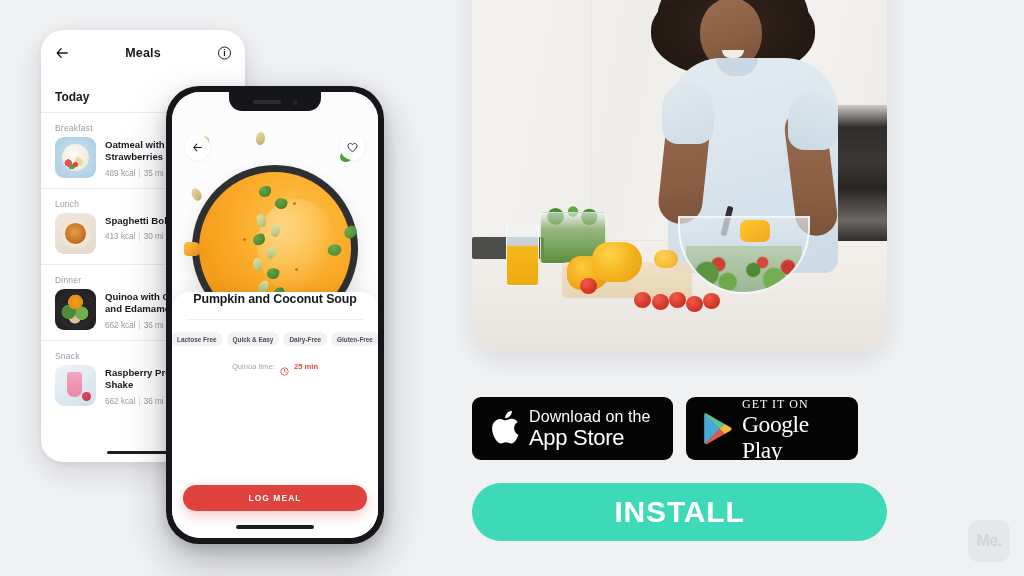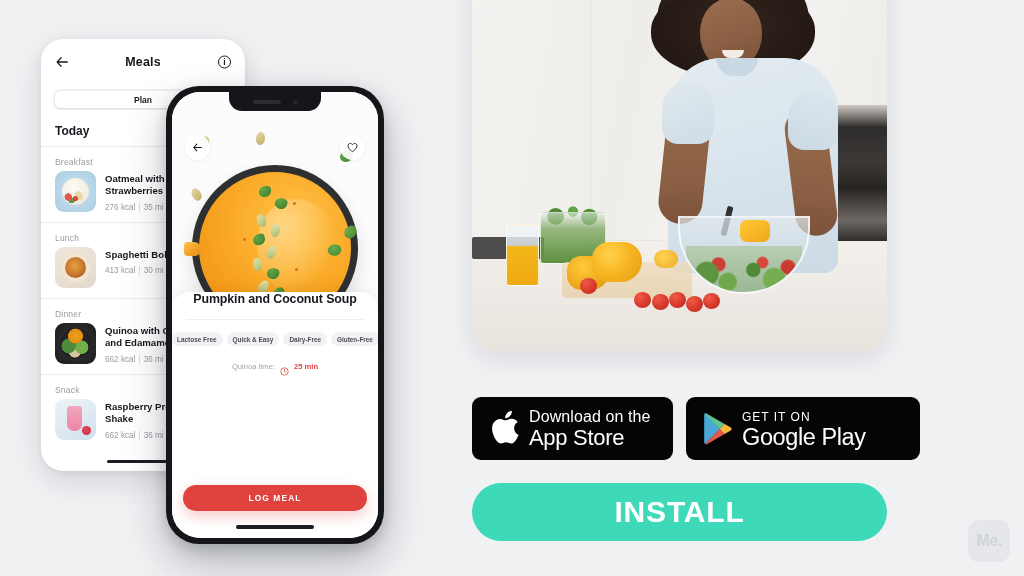--- a/index.html
+++ b/index.html
@@ -6,21 +6,21 @@
   html, body {
     width: 1024px; height: 576px;
     overflow: hidden;
     background: #f0f1f3;
     font-family: "Liberation Sans", sans-serif;
   }
   .stage { position: relative; width: 1024px; height: 576px; background: #f0f1f3; }
 
   
   .back-phone {
-    position: absolute; left: 41px; top: 39px;
+    position: absolute; left: 41px; top: 30px;
     width: 204px; height: 432px;
     background: #ffffff;
     border-radius: 22px;
     box-shadow: 0 10px 30px rgba(20,25,40,.13), 0 2px 7px rgba(20,25,40,.07);
     overflow: hidden;
   }
   .bp-header {
     height: 46px; position: relative;
     display: flex; align-items: center; justify-content: center;
   }
@@ -248,21 +248,21 @@
                 radial-gradient(circle at 78% 62%, #55923a 0%, #55923a 16%, transparent 18%); }
   .tomato { position: absolute; width: 17px; height: 16px; border-radius: 50%;
     background: radial-gradient(circle at 36% 30%, #ef5b47 0%, #d8392c 55%, #ad2a20 100%); }
 
   .badges { position: absolute; left: 472px; top: 397px; display: flex; gap: 13px; }
   .badge {
     height: 63px; background: #050505; border-radius: 9px;
     display: flex; align-items: center; gap: 9px; padding: 0 17px; color: #fff;
   }
   .badge.apple { width: 201px; }
-  .badge.google { width: 234px; }
+  .badge.google { width: 172px; font-family: Liberation Serif, serif; }
   .apple-glyph { width: 31px; height: 37px; flex: none; }
   .gp-glyph { width: 30px; height: 33px; flex: none; }
   .badge-small { font-size: 16px; line-height: 1.05; font-weight: 400; letter-spacing: .1px; }
   .badge-big { font-size: 22px; line-height: 1.08; font-weight: 400; letter-spacing: -.3px; margin-top: 1px; }
   .badge.google .badge-small { font-size: 12px; letter-spacing: 1px; font-weight: 500; }
   .badge.google .badge-big { font-size: 23.5px; letter-spacing: -.4px; }
 
   .install {
     position: absolute; left: 472px; top: 483px; width: 415px; height: 58px;
     background: #3ed9b8; border-radius: 29px;
@@ -285,35 +285,32 @@
     <div class="bp-header">
       <span class="bp-back">
         <svg viewBox="0 0 16 16" width="14" height="14">
             <path d="M7 3 L2.5 8 L7 13 M2.5 8 H14" stroke="#16181d" stroke-width="1.5" fill="none" stroke-linecap="round" stroke-linejoin="round"></path>
           </svg>
       </span>
       <span class="bp-title">Meals</span>
       <span class="bp-info">i</span>
     </div>
 
-    <div class="bp-segment">
-      <div class="bp-seg-item active">Plan</div>
-    </div>
 
     <div class="bp-today">Today</div>
     <div class="bp-sep"></div>
 
     <div class="bp-section">Breakfast</div>
     <div class="bp-row">
       <div class="bp-thumb th-oatmeal"></div>
       <div class="bp-meta">
         <div class="bp-name">Oatmeal with A</div>
         <div class="bp-name">Strawberries</div>
         <div class="bp-stats">
-          <span>276 kcal</span><span class="divider">|</span><span>35 mi</span>
+          <span>489 kcal</span><span class="divider">|</span><span>35 mi</span>
         </div>
       </div>
     </div>
     <div class="bp-sep"></div>
 
     <div class="bp-section">Lunch</div>
     <div class="bp-row">
       <div class="bp-thumb th-spaghetti"></div>
       <div class="bp-meta">
         <div class="bp-name">Spaghetti Bolo</div>

